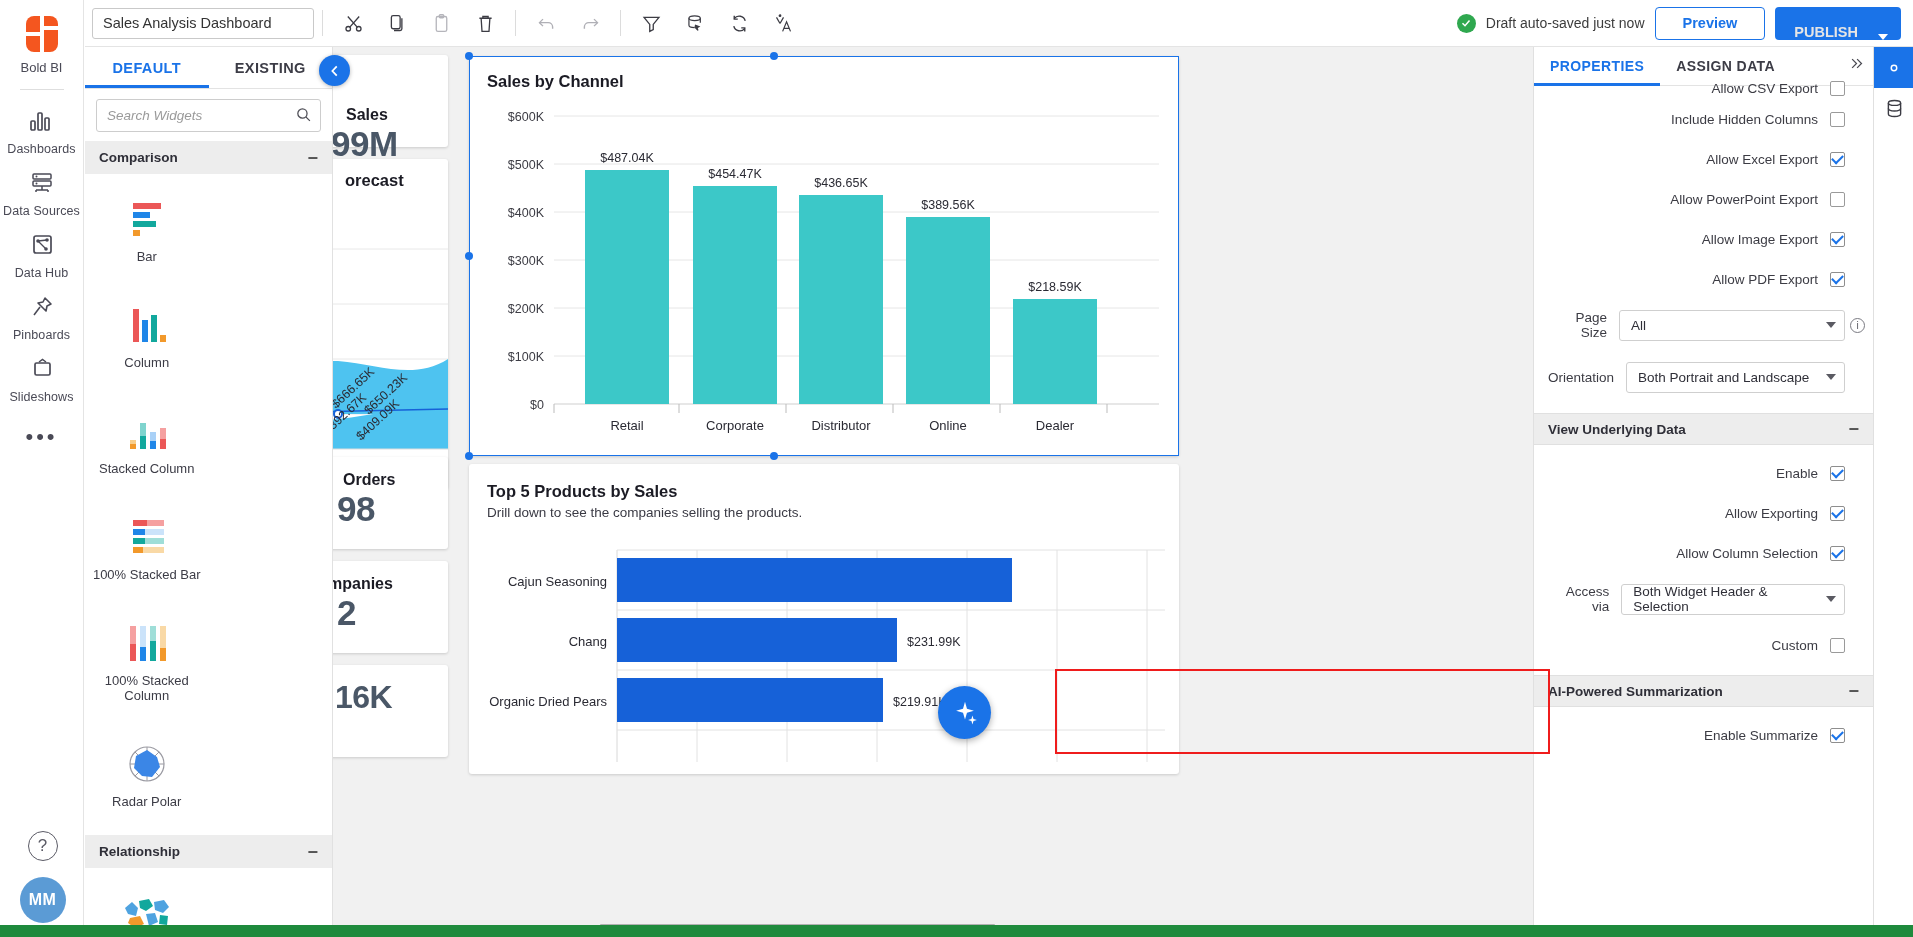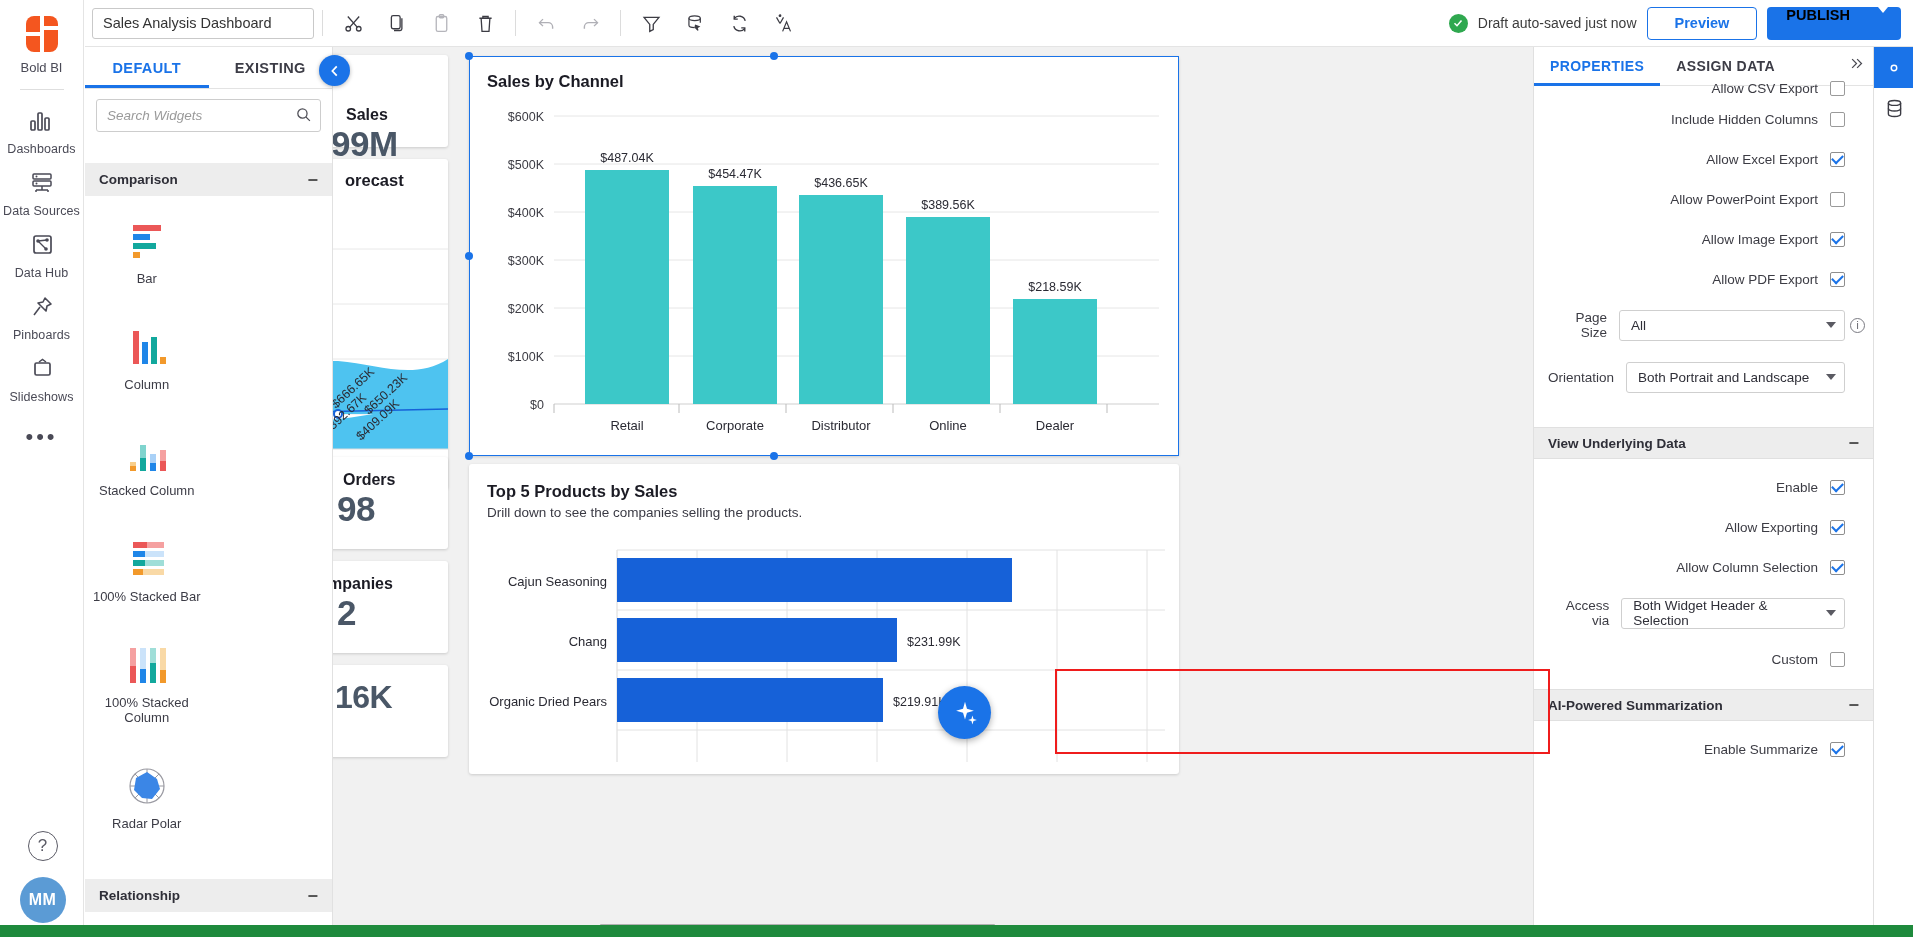--- a/index.html
+++ b/index.html
@@ -51,22 +51,22 @@
      cursor: pointer; }
   .tb-btn svg { display: block; }
   .status-wrap { margin-left: auto; display: flex; align-items: center; gap: 10px; padding-right: 12px; }
   .check-badge { width: 19px; height: 19px; border-radius: 50%; background: #2fa84f;
     display: flex; align-items: center; justify-content: center; }
   .status-text { font-size: 14px; color: #3c3c3c; }
   .btn-preview { height: 33px; padding: 0 27px; border: 1.3px solid #1a73e8; border-radius: 4px;
     background: #fff; color: #1a73e8; font-size: 14.5px; font-weight: 600; cursor: pointer;
     font-family: "Liberation Sans", sans-serif; }
   .btn-publish { height: 33px; padding: 0 13px 0 19px; border: none; border-radius: 4px;
-    background: #1a73e8; color: #000000; font-size: 14.5px; font-weight: 600; cursor: pointer;
-    display: flex; align-items: flex-start; gap: 28px; font-family: "Liberation Sans", sans-serif; }
+    background: #1a73e8; color: #e5e5e5; font-size: 14.5px; font-weight: 600; cursor: pointer;
+    display: flex; align-items: flex-end; gap: 20px; font-family: "Liberation Sans", sans-serif; }
   .caret-down { width: 0; height: 0; border-left: 5.5px solid transparent;
     border-right: 5.5px solid transparent; border-top: 6.5px solid #fff; }
 
   
   .widgetpanel {
     position: absolute; left: 85px; top: 47px; width: 248px; height: 890px;
     background: #fff; border-right: 1px solid #e1e1e1; z-index: 25;
     display: flex; flex-direction: column;
   }
   .wp-tabs { display: flex; height: 42px; border-bottom: 1px solid #e3e3e3; position: relative; }
@@ -78,21 +78,21 @@
     box-shadow: 0 1px 4px rgba(0,0,0,.28); cursor: pointer; z-index: 3; }
   .wp-search-wrap { padding: 10px 11px 9px; }
   .wp-search { position: relative; }
   .wp-search input { width: 100%; height: 33px; border: 1px solid #cdcdcd; border-radius: 3px;
     padding: 0 32px 0 10px; font-size: 13.5px; color: #555;
     font-family: "Liberation Sans", sans-serif; font-style: italic; }
   .wp-search input::placeholder { color: #9a9a9a; font-style: italic; }
   .wp-search .s-icon { position: absolute; right: 9px; top: 7px; }
   .wp-scroll { flex: 1; overflow: hidden; }
   .grp-head { background: #ededed; height: 33px; display: flex; align-items: center;
-    padding: 0 14px; font-size: 13.5px; font-weight: bold; color: #2f2f38; cursor: pointer; margin-top: 22px; }
+    padding: 0 14px; font-size: 13.5px; font-weight: bold; color: #2f2f38; cursor: pointer; }
   .grp-head .minus { margin-left: auto; font-size: 18px; color: #555; line-height: 12px; }
   .wgrid { display: flex; flex-wrap: wrap; padding: 14px 0 4px; gap: 8px; }
   .witem { width: 50%; display: flex; flex-direction: column; align-items: center;
     margin-bottom: 22px; cursor: pointer; }
   .wicon { height: 52px; display: flex; align-items: flex-end; justify-content: center; }
   .wlabel { font-size: 13px; color: #3c3c46; text-align: center; margin-top: 9px; line-height: 15px; }
 
   
   .canvas { position: absolute; left: 333px; top: 47px; right: 380px; bottom: 0;
     background: #f1f1f1; overflow: hidden; z-index: 10; }
@@ -677,21 +677,21 @@
     </div>
 
     <div class="prow" style="height:52px;">
       <span class="prow-label">Orientation</span>
       <span class="sel">
         <span>Both Portrait and Landscape</span>
         <span class="chev"></span>
       </span>
     </div>
 
-    <div class="psection" style="margin-top:24px;">
+    <div class="psection" style="margin-top:10px;">
       <span>View Underlying Data</span>
       <span class="minus">−</span>
     </div>
 
     <div class="prow" style="height:40px; margin-top:8px;">
       <span class="prow-label">Enable</span>
       <span class="cb on"></span>
     </div>
     <div class="prow">
       <span class="prow-label">Allow Exporting</span>

